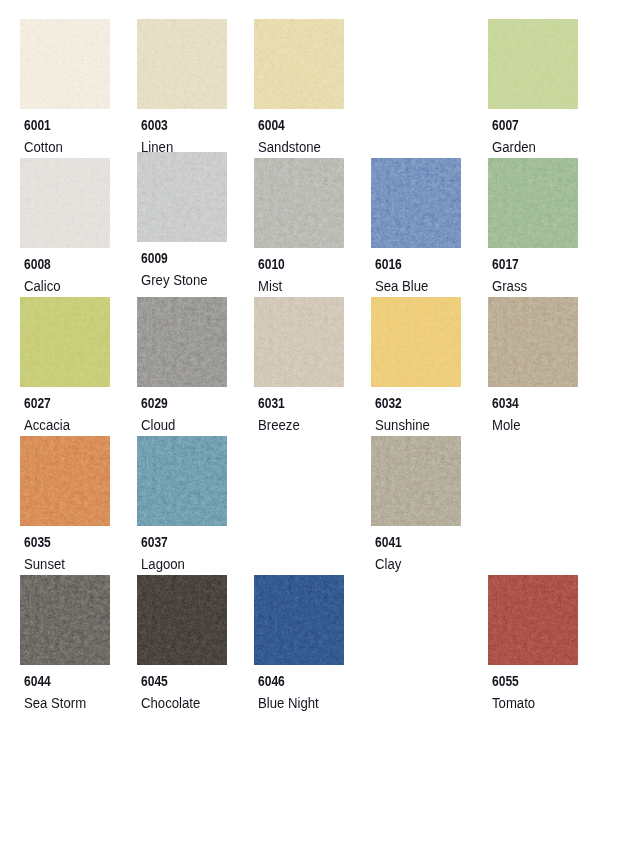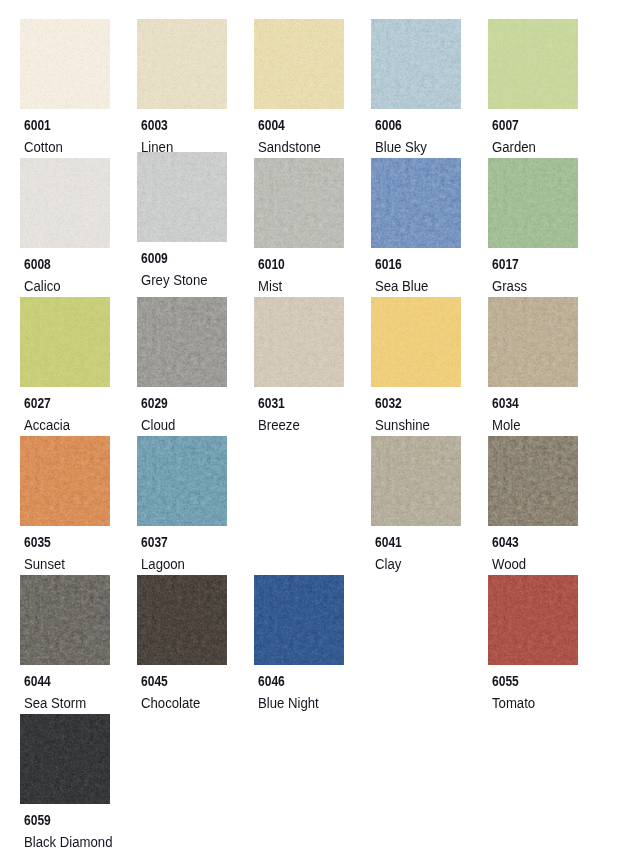--- a/index.html
+++ b/index.html
@@ -170,41 +170,20 @@
         <svg class="chip-texture grain" width="90" height="90" style="opacity: 0.06;">
           <rect width="90" height="90" filter="url(#tex-grain-fine)"></rect>
         </svg>
         <svg class="chip-texture speck" width="90" height="90" style="opacity: 0.12;">
           <rect width="90" height="90" filter="url(#tex-speckle)"></rect>
         </svg>
       </div>
       <div class="swatch-code">6004</div>
       <div class="swatch-name">Sandstone</div>
     </div>
-    <div class="swatch-cell" style="left:371px;top:19px">
-      <div class="swatch-chip" style="background: rgb(182, 204, 214);">
-        <svg class="chip-texture lum" width="90" height="90" style="opacity: 0.4;">
-          <rect width="90" height="90" filter="url(#tex-lum-coarse)"></rect>
-        </svg>
-        <svg class="chip-texture lum" width="90" height="90" style="opacity: 0.4;">
-          <rect width="90" height="90" filter="url(#tex-lum-fine)"></rect>
-        </svg>
-        <svg class="chip-texture grain" width="90" height="90" style="opacity: 0.06;">
-          <rect width="90" height="90" filter="url(#tex-grain-coarse)"></rect>
-        </svg>
-        <svg class="chip-texture grain" width="90" height="90" style="opacity: 0.06;">
-          <rect width="90" height="90" filter="url(#tex-grain-fine)"></rect>
-        </svg>
-        <svg class="chip-texture speck" width="90" height="90" style="opacity: 0.14;">
-          <rect width="90" height="90" filter="url(#tex-speckle)"></rect>
-        </svg>
-      </div>
-      <div class="swatch-code">6006</div>
-      <div class="swatch-name">Blue Sky</div>
-    </div>
     <div class="swatch-cell" style="left:488px;top:19px">
       <div class="swatch-chip" style="background: rgb(202, 217, 157);">
         <svg class="chip-texture lum" width="90" height="90" style="opacity: 0.14;">
           <rect width="90" height="90" filter="url(#tex-lum-coarse)"></rect>
         </svg>
         <svg class="chip-texture lum" width="90" height="90" style="opacity: 0.14;">
           <rect width="90" height="90" filter="url(#tex-lum-fine)"></rect>
         </svg>
         <svg class="chip-texture grain" width="90" height="90" style="opacity: 0.03;">
           <rect width="90" height="90" filter="url(#tex-grain-coarse)"></rect>
@@ -485,41 +464,20 @@
         <svg class="chip-texture grain" width="90" height="90" style="opacity: 0.06;">
           <rect width="90" height="90" filter="url(#tex-grain-fine)"></rect>
         </svg>
         <svg class="chip-texture speck" width="90" height="90" style="opacity: 0.13;">
           <rect width="90" height="90" filter="url(#tex-speckle)"></rect>
         </svg>
       </div>
       <div class="swatch-code">6041</div>
       <div class="swatch-name">Clay</div>
     </div>
-    <div class="swatch-cell" style="left:488px;top:436px">
-      <div class="swatch-chip" style="background: rgb(141, 132, 116);">
-        <svg class="chip-texture lum" width="90" height="90" style="opacity: 0.38;">
-          <rect width="90" height="90" filter="url(#tex-lum-coarse)"></rect>
-        </svg>
-        <svg class="chip-texture lum" width="90" height="90" style="opacity: 0.38;">
-          <rect width="90" height="90" filter="url(#tex-lum-fine)"></rect>
-        </svg>
-        <svg class="chip-texture grain" width="90" height="90" style="opacity: 0.08;">
-          <rect width="90" height="90" filter="url(#tex-grain-coarse)"></rect>
-        </svg>
-        <svg class="chip-texture grain" width="90" height="90" style="opacity: 0.08;">
-          <rect width="90" height="90" filter="url(#tex-grain-fine)"></rect>
-        </svg>
-        <svg class="chip-texture speck" width="90" height="90" style="opacity: 0.14;">
-          <rect width="90" height="90" filter="url(#tex-speckle)"></rect>
-        </svg>
-      </div>
-      <div class="swatch-code">6043</div>
-      <div class="swatch-name">Wood</div>
-    </div>
     <div class="swatch-cell" style="left:20px;top:575px">
       <div class="swatch-chip" style="background: rgb(111, 108, 102);">
         <svg class="chip-texture lum" width="90" height="90" style="opacity: 0.42;">
           <rect width="90" height="90" filter="url(#tex-lum-coarse)"></rect>
         </svg>
         <svg class="chip-texture lum" width="90" height="90" style="opacity: 0.42;">
           <rect width="90" height="90" filter="url(#tex-lum-fine)"></rect>
         </svg>
         <svg class="chip-texture grain" width="90" height="90" style="opacity: 0.1;">
           <rect width="90" height="90" filter="url(#tex-grain-coarse)"></rect>
@@ -590,34 +548,13 @@
         <svg class="chip-texture grain" width="90" height="90" style="opacity: 0.07;">
           <rect width="90" height="90" filter="url(#tex-grain-fine)"></rect>
         </svg>
         <svg class="chip-texture speck" width="90" height="90" style="opacity: 0.14;">
           <rect width="90" height="90" filter="url(#tex-speckle)"></rect>
         </svg>
       </div>
       <div class="swatch-code">6055</div>
       <div class="swatch-name">Tomato</div>
     </div>
-    <div class="swatch-cell" style="left:20px;top:714px">
-      <div class="swatch-chip" style="background: rgb(51, 53, 55);">
-        <svg class="chip-texture lum" width="90" height="90" style="opacity: 0.5;">
-          <rect width="90" height="90" filter="url(#tex-lum-coarse)"></rect>
-        </svg>
-        <svg class="chip-texture lum" width="90" height="90" style="opacity: 0.5;">
-          <rect width="90" height="90" filter="url(#tex-lum-fine)"></rect>
-        </svg>
-        <svg class="chip-texture grain" width="90" height="90" style="opacity: 0.15;">
-          <rect width="90" height="90" filter="url(#tex-grain-coarse)"></rect>
-        </svg>
-        <svg class="chip-texture grain" width="90" height="90" style="opacity: 0.15;">
-          <rect width="90" height="90" filter="url(#tex-grain-fine)"></rect>
-        </svg>
-        <svg class="chip-texture speck" width="90" height="90" style="opacity: 0.21;">
-          <rect width="90" height="90" filter="url(#tex-speckle)"></rect>
-        </svg>
-      </div>
-      <div class="swatch-code">6059</div>
-      <div class="swatch-name">Black Diamond</div>
-    </div>
 </div>
 
 </body></html>

